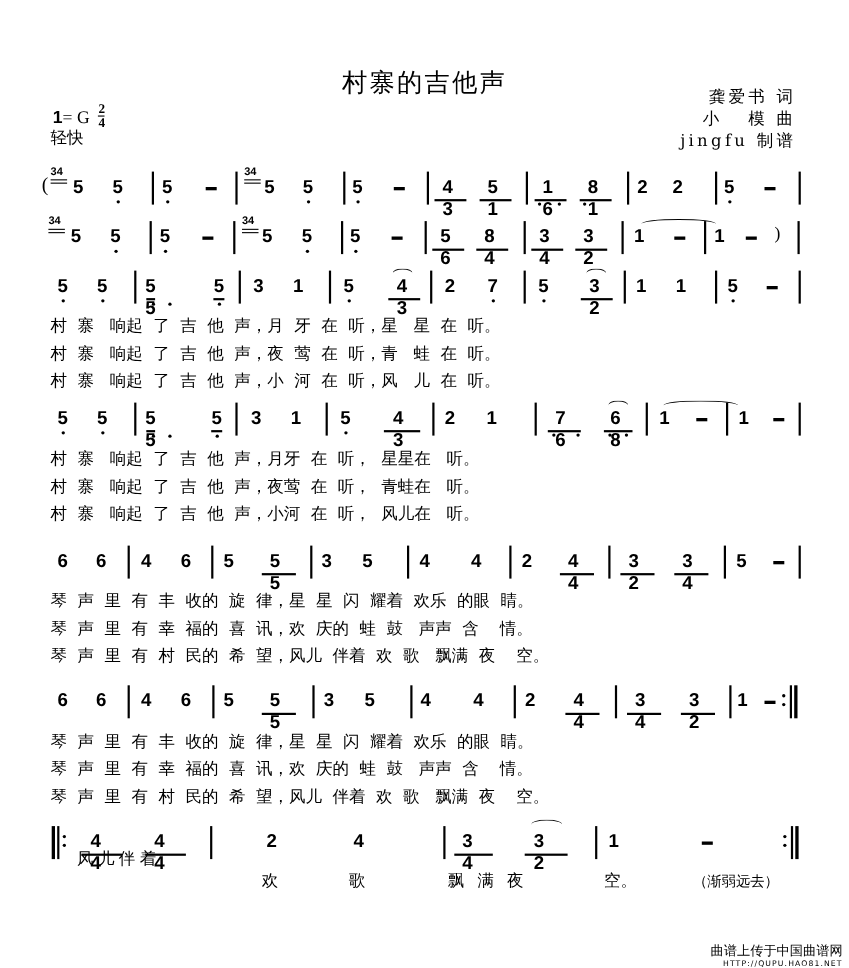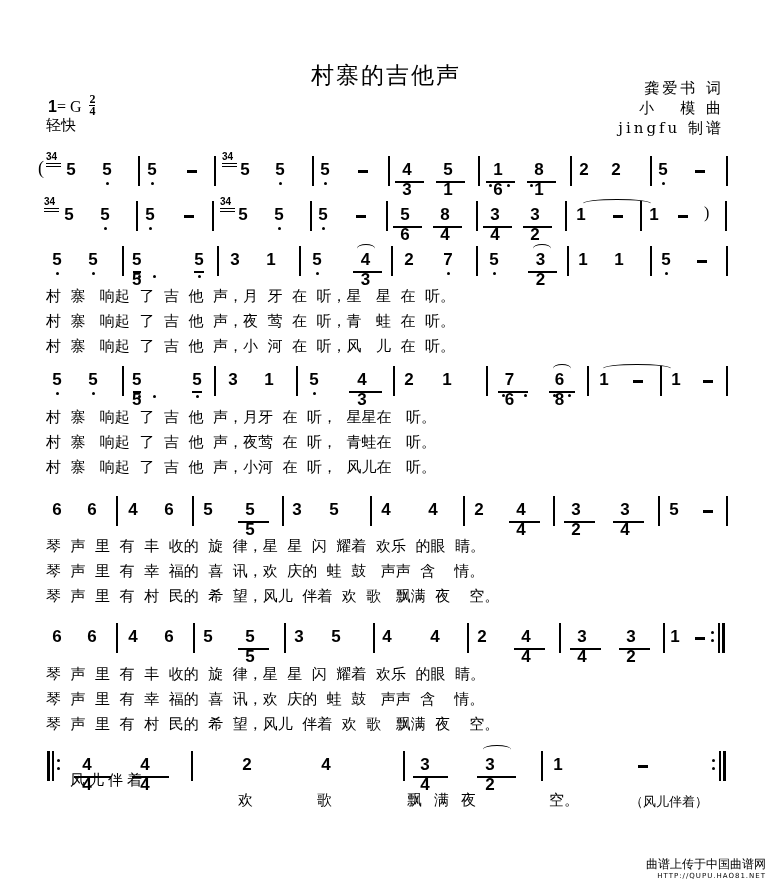--- a/index.html
+++ b/index.html
@@ -295,18 +295,18 @@
   <span class="dash" style="left:638px"></span>
   <span class="rdots" style="left:712px"></span>
   <span class="bar" style="left:719px"></span>
   <span class="repeat-end" style="left:723px"></span>
 </div>
 <div class="lyric" style="left:70px;top:770px;letter-spacing:4px">风儿伴着</div>
 <div class="lyric" style="left:238px;top:790px">欢</div>
 <div class="lyric" style="left:317px;top:790px">歌</div>
 <div class="lyric" style="left:407px;top:790px;letter-spacing:12px">飘满夜</div>
 <div class="lyric" style="left:549px;top:790px">空。</div>
-<div class="lyric" style="left:630px;top:792px;font-size:13px;font-family:'DejaVu Sans',sans-serif">（风儿伴着）</div>
+<div class="lyric" style="left:630px;top:792px;font-size:13px;font-family:'DejaVu Sans',sans-serif">（渐弱远去）</div>
 
 <div class="abs footer">
   <div>曲谱上传于中国曲谱网</div>
   <div class="url">HTTP://QUPU.HAO81.NET</div>
 </div>
 
 </body></html>

